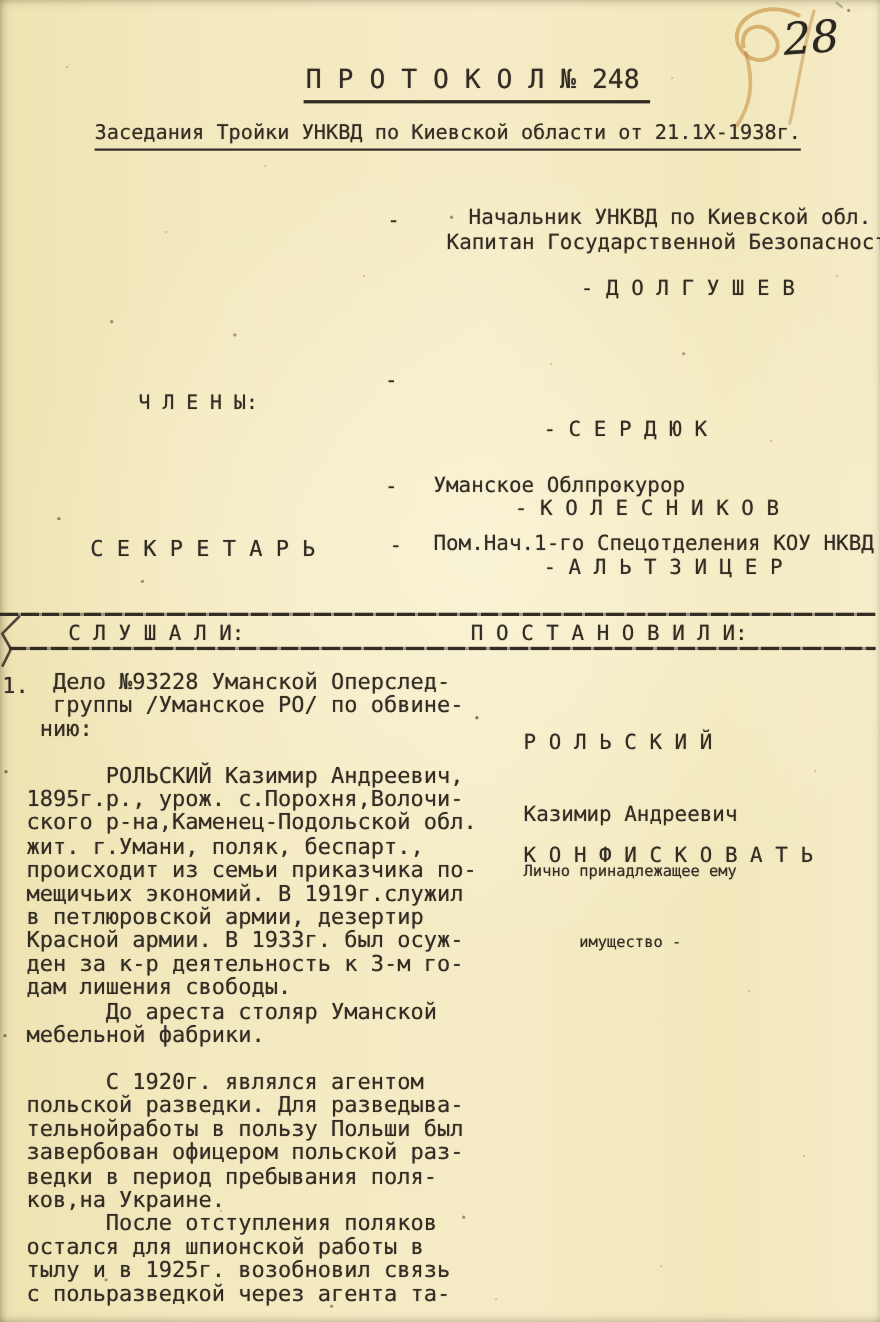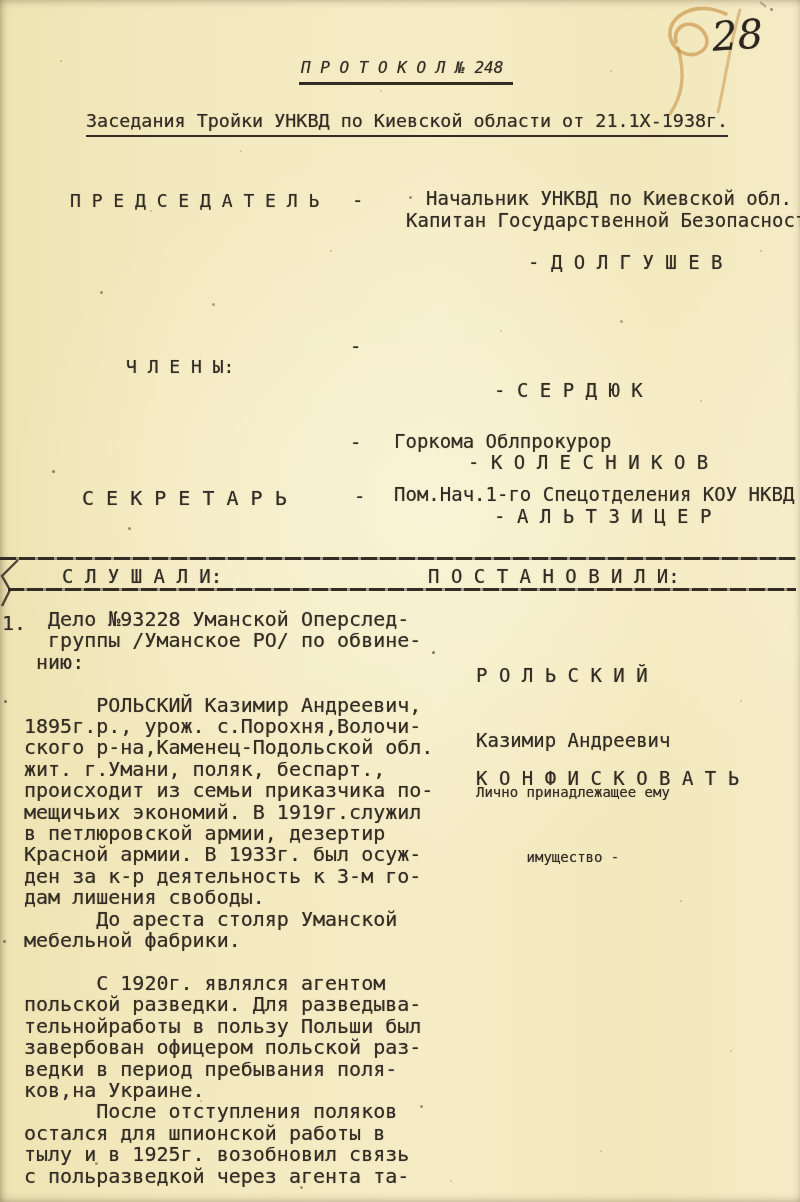--- a/index.html
+++ b/index.html
@@ -14,22 +14,22 @@
     box-shadow: inset 7px 0 9px -6px rgba(70,52,28,.40),
                 inset -6px 0 8px -6px rgba(70,52,28,.22),
                 inset 0 7px 9px -6px rgba(70,52,28,.28),
                 inset 0 -7px 9px -6px rgba(70,52,28,.30);
   }
   .tw{ text-shadow:0 0 1px rgba(50,44,36,.55); white-space:pre; }
   .abs{ position:absolute; }
   .caps{ font-size:18px; }
   .role{ font-size:19px; }
   .name{ font-size:19px; }
-  #doc-title{ left:299px; top:58px; font-size:16px; padding:0 10px 5px 2px;
-              border-bottom:3px solid #322c24;font-style:italic; }
+  #doc-title{ left:276px; top:58px; font-size:24px; padding:0 10px 5px 2px;
+              border-bottom:3px solid #322c24; }
   #doc-subtitle{ left:86px; top:110px; font-size:18.4px; padding-bottom:4px;
                  border-bottom:2.5px solid #322c24; }
   .rule{ position:absolute; height:3px;
          background:repeating-linear-gradient(90deg,#332d25 0 16px, rgba(51,45,37,.45) 16px 19px); }
   #left-col{ left:24px; top:609px; width:436px; font-size:20px; line-height:21.4px; }
   #left-col .ln{ white-space:pre; min-height:21.4px; }
   .speck{ position:absolute; width:3px; height:3px; border-radius:50%; }
   #specks-dark{ left:432px; top:651px; background:rgba(55,42,26,.62);
     box-shadow: -332px -360px 0 rgba(70,50,30,.5), -220px -348px 0 rgba(70,50,30,.45),
       -23px -455px 0 rgba(70,50,30,.5), -380px -181px 0 rgba(60,45,28,.55),
@@ -62,31 +62,30 @@
     <path d="M114,10 C104,44 100,76 92,112" fill="none" stroke="#c28433" stroke-width="3" stroke-linecap="round" opacity="0.45"></path>
     <path d="M134,2 L144,10" stroke="#8a8276" stroke-width="2" opacity="0.6"></path>
   </svg>
 
   <div class="abs" id="page-number">28</div>
 
   <div class="abs tw" id="doc-title">П Р О Т О К О Л № 248</div>
 
   <div class="abs tw" id="doc-subtitle">Заседания Тройки УНКВД по Киевской области от 21.1Х-1938г.</div>
 
-  <div class="abs tw caps" style="left:70px;top:190px;">П Р Е Д С Е Д А Т Е Л Ь</div>
   <div class="abs tw role" style="left:352px;top:189px;">-</div>
   <div class="abs tw role" style="left:426px;top:187px;text-align:right;">Начальник УНКВД по Киевской обл.</div>
   <div class="abs tw role" style="left:406px;top:209px;">Капитан Государственной Безопасност</div>
   <div class="abs tw name" style="left:502px;top:251px;margin-left:26px;">- Д О Л Г У Ш Е В</div>
 
   <div class="abs tw caps" style="left:126px;top:356px;">Ч Л Е Н Ы:</div>
   <div class="abs tw role" style="left:350px;top:335px;">-</div>
   <div class="abs tw name" style="left:494px;top:379px;">- С Е Р Д Ю К</div>
   <div class="abs tw role" style="left:350px;top:431px;">-</div>
-  <div class="abs tw role" style="left:394px;top:430px;">Горкома Облпрокурор</div>
+  <div class="abs tw role" style="left:394px;top:430px;">Уманское Облпрокурор</div>
   <div class="abs tw name" style="left:468px;top:451px;">- К О Л Е С Н И К О В</div>
 
   <div class="abs tw" style="left:82px;top:486px;font-size:20px;">С Е К Р Е Т А Р Ь</div>
   <div class="abs tw role" style="left:354px;top:485px;">-</div>
   <div class="abs tw role" style="left:394px;top:483px;">Пом.Нач.1-го Спецотделения КОУ НКВД</div>
   <div class="abs tw name" style="left:494px;top:505px;">- А Л Ь Т З И Ц Е Р</div>
 
   <div class="rule" style="left:0;top:557px;width:796px;"></div>
   <div class="abs tw" style="left:62px;top:565px;font-size:19px;text-align:right;">С Л У Ш А Л И:</div>
   <div class="abs tw" style="left:428px;top:565px;font-size:19px;">П О С Т А Н О В И Л И:</div>

